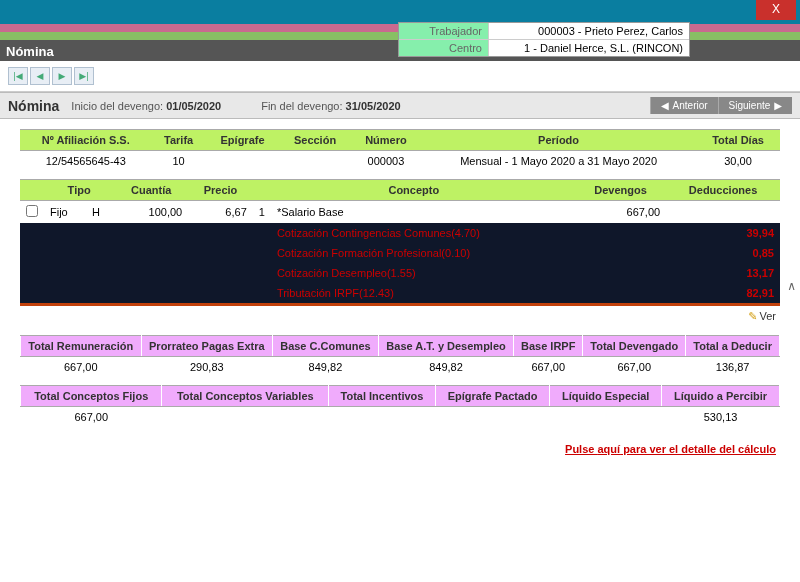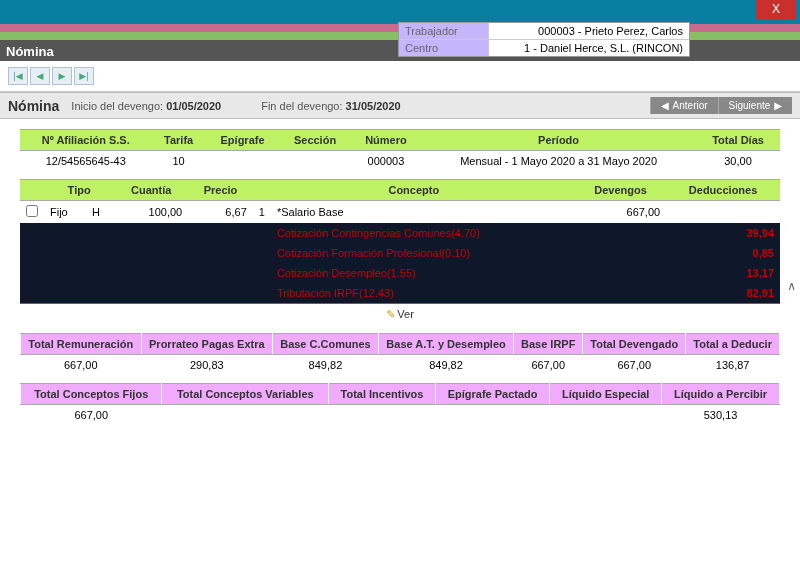--- a/index.html
+++ b/index.html
@@ -6,41 +6,41 @@
 body { background: #fff; width: 800px; height: 582px; overflow: hidden; position: relative; }
 .titlebar { height: 24px; background: #0a7ea0; display: flex; justify-content: flex-end; }
 .close-btn { width: 40px; height: 20px; background: #c9302c; color: #fff; text-align: center; line-height: 18px; font-size: 12px; cursor: pointer; margin-right: 4px; }
 .stripe-pink { height: 8px; background: #c96a8f; }
 .stripe-green { height: 8px; background: #88bf64; }
 .header-bar { background: #555; display: flex; align-items: flex-end; padding: 4px 6px 2px; position: relative; }
 .header-title { color: #fff; font-size: 13px; font-weight: bold; margin-right: 20px; align-self: center; }
 .info-box { position: absolute; right: 110px; top: -18px; background: #fff; border: 1px solid #999; font-size: 11px; }
 .info-row { display: flex; }
 .info-row + .info-row { border-top: 1px solid #ccc; }
-.info-label { width: 90px; text-align: left; padding: 2px 6px; color: #666; border-right: 1px solid #ccc; background: #c4b5fd; }
+.info-label { width: 90px; text-align: right; padding: 2px 6px; color: #666; border-right: 1px solid #ccc; background: #86efac; }
 .info-value { width: 200px; padding: 2px 6px; text-align: right; }
 .nav-toolbar { display: flex; gap: 2px; padding: 6px 8px; border-bottom: 1px solid #ccc; }
 .nav-btn { width: 20px; height: 18px; border: 1px solid #b0c0d0; background: #e8eef5; display: flex; align-items: center; justify-content: center; font-size: 9px; color: #4a7; cursor: pointer; }
 .subheader { display: flex; align-items: center; background: #e8e8e8; border-top: 1px solid #bbb; border-bottom: 1px solid #bbb; padding: 4px 8px; font-size: 11px; }
 .subheader-title { font-size: 14px; font-weight: bold; color: #333; margin-right: 12px; }
 .date-label { color: #555; margin-right: 40px; text-align: center; }
 .date-label b { color: #333; }
 .pager { margin-left: auto; display: flex; }
 .pager-btn { background: #888; color: #fff; padding: 3px 10px; font-size: 10px; border-left: 1px solid #aaa; cursor: pointer; display: flex; align-items: center; gap: 4px; }
 .content { padding: 10px 20px 8px 20px; overflow-y: auto; height: 460px; position: relative; }
 .scroll-indicator { position: absolute; right: 4px; top: 160px; color: #666; font-size: 12px; }
 table { width: 100%; border-collapse: collapse; font-size: 11px; margin-bottom: 8px; }
 th { background: #bef264; border-top: 1px solid #aaa; border-bottom: 1px solid #aaa; padding: 4px 6px; font-weight: bold; color: #333; }
 td { padding: 4px 6px; }
 .num { text-align: right; }
 .ctr { text-align: center; }
 .concept-row td { background: #0f172a; }
 .red { color: #c00; }
 .red-b { color: #c00; font-weight: bold; }
-.ver-row { text-align: center; padding: 4px; border-top: 1px solid #c2410c; }
+.ver-row { text-align: right; padding: 4px; border-top: 3px solid #c2410c; }
 .ver-link { color: #333; font-size: 11px; cursor: pointer; }
 .pencil { color: #d4a017; margin-right: 2px; }
 .totals { width: 100%; border-collapse: collapse; font-size: 11px; margin-bottom: 8px; }
 .totals th { background: #f0abfc; border: 1px solid #fff; border-top: 1px solid #aaa; border-bottom: 1px solid #aaa; padding: 4px 6px; font-weight: bold; }
 .totals td { padding: 4px 6px; text-align: center; }
 .detail-link { text-align: right; font-size: 11px; padding: 8px 4px; }
 .detail-link a { color: #c00; font-weight: bold; text-decoration: underline; cursor: pointer; }
 .chk { width: 12px; height: 12px; }
 </style>
 </head>
@@ -228,15 +228,18 @@
           <td>667,00</td>
           <td></td>
           <td></td>
           <td></td>
           <td></td>
           <td>530,13</td>
         </tr>
   </tbody>
     </table>
 
+  <div class="detail-link">
+    <a><span>Pulse </span><u>aquí</u><span> para ver el detalle del cálculo</span></a>
+  </div>
 
   <div class="scroll-indicator">∧</div>
 </div>
 
 </body></html>

